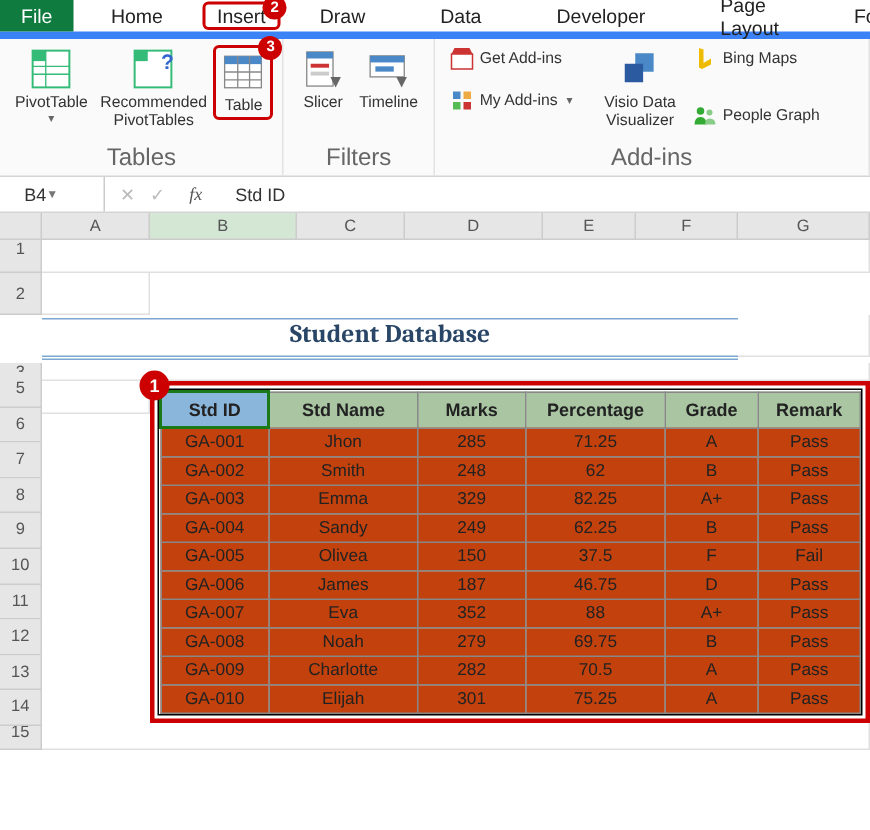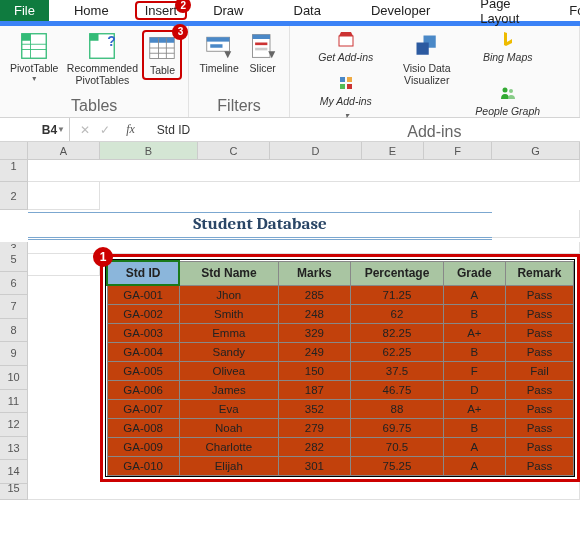--- a/index.html
+++ b/index.html
@@ -9,28 +9,28 @@
 .tab-file { background: #0f7b3f; color: #fff; padding: 0 14px; font-size: 13px; display: flex; align-items: center; }
 .tab { padding: 0 25px; font-size: 13px; color: #222; display: flex; align-items: center; cursor: pointer; position: relative; }
 .tab.active { border: 2px solid #c00; border-radius: 4px; margin: 1px; padding: 0 8px; }
 .tab-badge { position: absolute; top: -6px; right: -6px; width: 16px; height: 16px; border-radius: 50%; background: #c00; color: #fff; font-size: 10px; font-weight: bold; display: flex; align-items: center; justify-content: center; }
 
 .ribbon { display: flex; height: 92px; border-bottom: 1px solid #d4d4d4; background: #fafafa; }
 .ribbon-group { border-right: 1px solid #e2e2e2; padding: 4px 6px 2px; display: flex; flex-direction: column; justify-content: space-between; }
 .ribbon-group-label { font-size: 16px; color: #666; text-align: center; padding-top: 2px; }
 .ribbon-row { display: flex; align-items: flex-start; gap: 0; }
 .ribbon-btn { display: flex; flex-direction: column; align-items: center; justify-content: flex-start; padding: 2px 4px; cursor: pointer; font-size: 10.5px; color: #333; text-align: center; line-height: 1.15; min-width: 40px; }
-.ribbon-btn.small-row { flex-direction: column; gap: 4px; padding: 1px 4px; min-width: auto; width: 100%; justify-content: flex-start; font-style: italic; }
+.ribbon-btn.small-row { flex-direction: row; gap: 4px; padding: 1px 4px; min-width: auto; width: 100%; justify-content: flex-start; }
 .ribbon-btn svg, .ribbon-btn .ico { width: 28px; height: 28px; margin-bottom: 2px; }
 .ribbon-btn.small-row svg, .ribbon-btn.small-row .ico { width: 16px; height: 16px; margin-bottom: 0; }
 .boxed-red { border: 2px solid #c00; border-radius: 4px; position: relative; }
 .ribbon-stack { display: flex; flex-direction: column; align-items: stretch; gap: 0; }
 
 .namebox-row { display: flex; align-items: center; height: 24px; border-bottom: 1px solid #d4d4d4; background: #fff; }
-.namebox { width: 70px; padding-left: 6px; font-size: 12px; border-right: 1px solid #ccc; height: 100%; display: flex; align-items: center; justify-content: flex-end; padding-right: 4px; font-weight: bold;}
+.namebox { width: 70px; padding-left: 6px; font-size: 12px; border-right: 1px solid #ccc; height: 100%; display: flex; align-items: center; justify-content: center; padding-right: 20px;}
 .nb-dd { color: #777; font-size: 8px; }
 .fx-controls { display: flex; align-items: center; gap: 10px; padding: 0 10px; color: #888; }
 .fx-label { font-style: italic; font-family: "Times New Roman", serif; color: #555; font-size: 12px; padding: 0 6px;}
 .formula-txt { padding-left: 6px; color: #333; }
 
 .sheet { display: grid; grid-template-columns: 28px 72px 98px 72px 92px 62px 68px 1fr; }
 .col-head { background: #e6e6e6; border-right: 1px solid #ccc; border-bottom: 1px solid #ccc; text-align: center; font-size: 11px; color: #555; height: 18px; line-height: 18px; }
 .col-head.sel { background: #d4e6d4; }
 .row-head { background: #e6e6e6; border-right: 1px solid #ccc; border-bottom: 1px solid #ccc; text-align: center; font-size: 11px; color: #555; }
 .row-head.sel { background: #d4e6d4; }
@@ -109,36 +109,36 @@
         <span>Table</span>
       </div>
     </div>
     <div class="ribbon-group-label">Tables</div>
   </div>
 
   <div class="ribbon-group">
     <div class="ribbon-row">
       <div class="ribbon-btn">
         <svg viewBox="0 0 32 32">
-            <rect x="2" y="6" width="26" height="16" fill="#fff" stroke="#888"></rect>
-            <rect x="2" y="6" width="26" height="5" fill="#4a88c7"></rect>
-            <rect x="6" y="14" width="14" height="4" fill="#4a88c7"></rect>
-            <path d="M22 22 L30 22 L26 30 Z" fill="#666"></path>
-          </svg>
-        <span>Timeline</span>
-      </div>
-      <div class="ribbon-btn">
-        <svg viewBox="0 0 32 32">
             <rect x="4" y="3" width="20" height="26" fill="#fff" stroke="#888"></rect>
             <rect x="4" y="3" width="20" height="5" fill="#4a88c7"></rect>
             <rect x="7" y="12" width="14" height="3" fill="#c33"></rect>
             <rect x="7" y="18" width="14" height="3" fill="#ccc"></rect>
             <path d="M22 22 L30 22 L26 30 Z" fill="#666"></path>
           </svg>
         <span>Slicer</span>
+      </div>
+      <div class="ribbon-btn">
+        <svg viewBox="0 0 32 32">
+            <rect x="2" y="6" width="26" height="16" fill="#fff" stroke="#888"></rect>
+            <rect x="2" y="6" width="26" height="5" fill="#4a88c7"></rect>
+            <rect x="6" y="14" width="14" height="4" fill="#4a88c7"></rect>
+            <path d="M22 22 L30 22 L26 30 Z" fill="#666"></path>
+          </svg>
+        <span>Timeline</span>
       </div>
     </div>
     <div class="ribbon-group-label">Filters</div>
   </div>
 
   <div class="ribbon-group" style="flex:1;">
     <div class="ribbon-row" style="align-items:flex-start;">
       <div class="ribbon-stack" style="width:100px;">
         <div class="ribbon-btn small-row">
           <svg viewBox="0 0 16 16">

